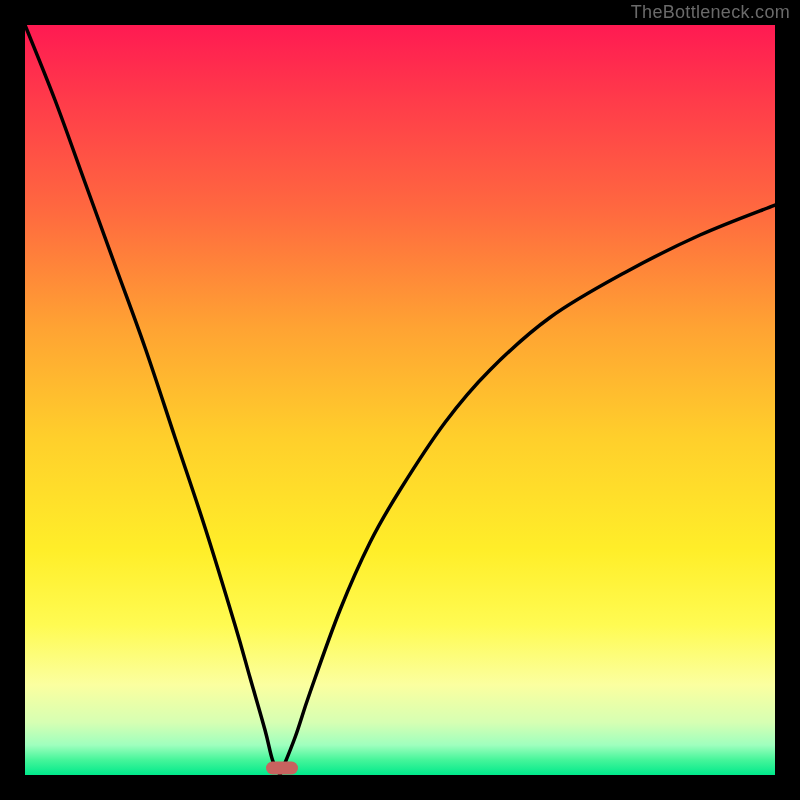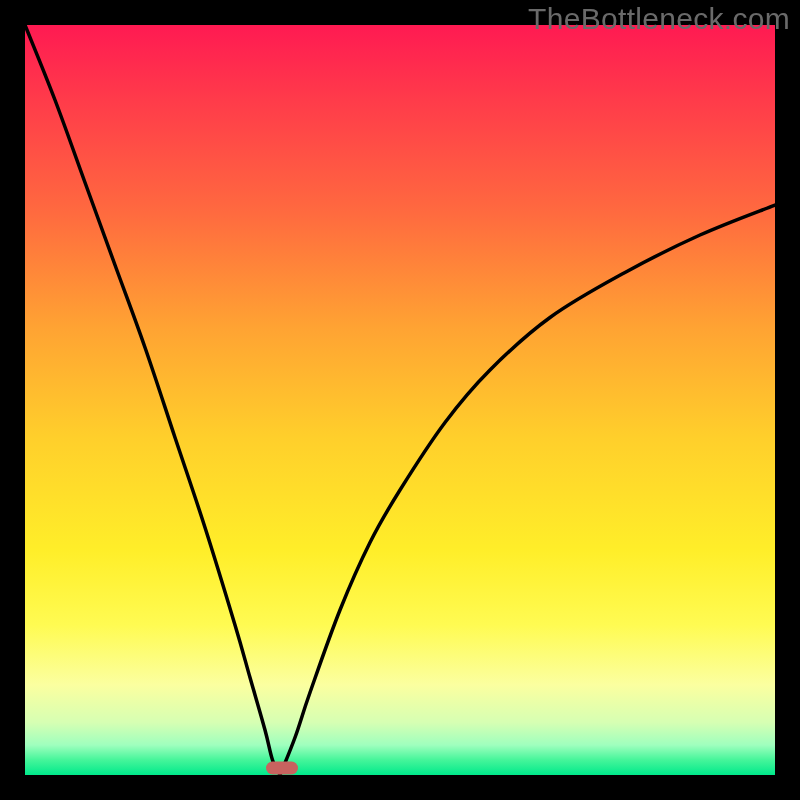--- a/index.html
+++ b/index.html
@@ -35,21 +35,21 @@
       #9fffbe 96%,
       #45f59a 98%,
       #00e98b 100%
     );
   }
   .watermark {
     position: absolute;
     top: 2px;
     right: 10px;
     color: #6a6a6a;
-    font-size: 30px;
+    font-size: 18px;
     font-weight: 500;
     letter-spacing: 0.3px;
     z-index: 3;
   }
   .curve-svg {
     position: absolute;
     left: 0;
     top: 0;
     width: 750px;
     height: 750px;

